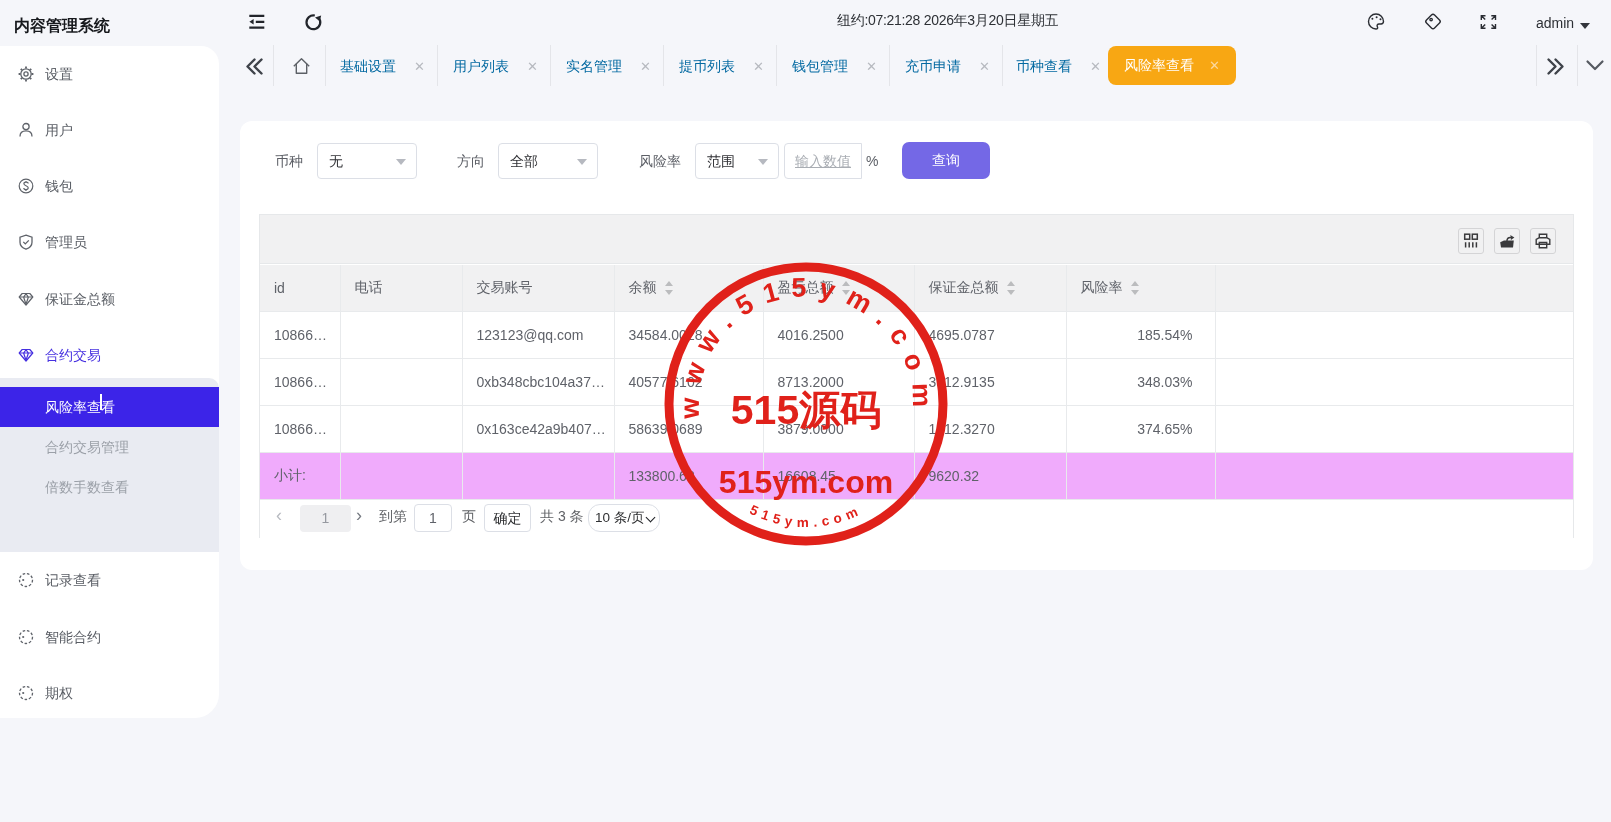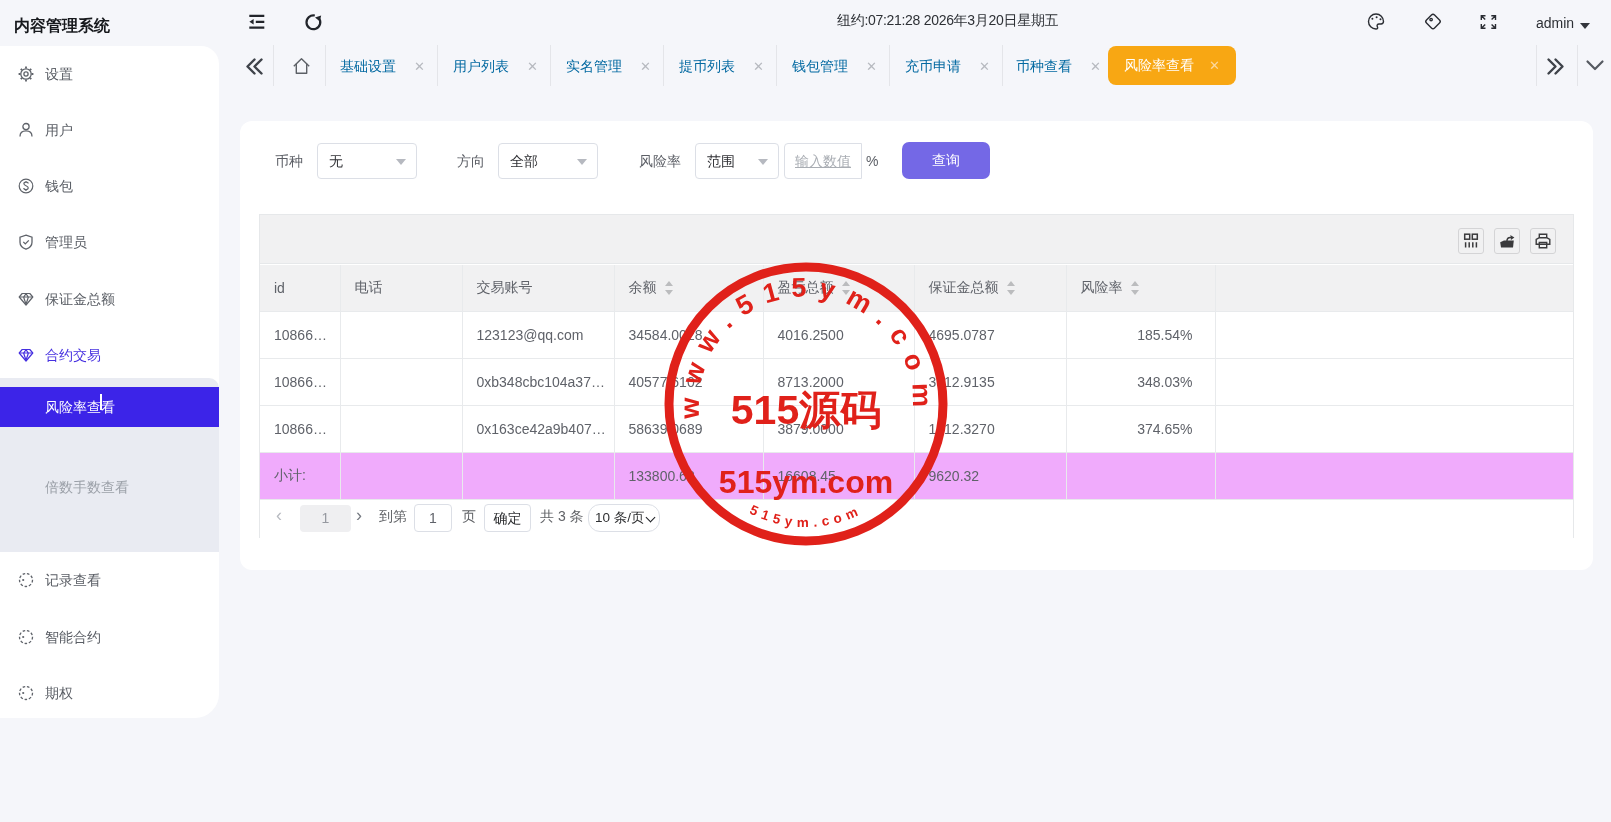--- a/index.html
+++ b/index.html
@@ -130,20 +130,21 @@
       <svg class="ic" viewBox="0 0 16 16">
         <g stroke="#4630e0" fill="none" stroke-width="1.2" stroke-linejoin="round">
           <path d="M4.2 2.5 H11.8 L14.8 6 L8 14 L1.2 6 Z"></path>
           <path d="M5.6 6 L8 13.2 L10.4 6 L8 2.8 Z M1.2 6 H14.8"></path>
         </g>
       </svg>
       <span class="txt">合约交易</span>
     </div>
   <div id="submenu">
     <div class="sitem active" style="top:9px"><span>风险率查看</span><span style="position:absolute;left:100px;top:7px;width:1.5px;height:16px;background:#fff;margin-left:0"></span></div>
+    <div class="sitem" style="top:49px"><span>合约交易管理</span></div>
     <div class="sitem" style="top:89px"><span>倍数手数查看</span></div>
   </div>
   <div class="mitem" style="top:514px">
       <svg class="ic" viewBox="0 0 16 16">
         <g stroke="#5f636a" fill="none" stroke-width="1.3">
           <circle cx="8" cy="8" r="6.5" stroke-dasharray="2.6 1.8"></circle>
           <circle cx="5.2" cy="8" r="1.1" fill="#5f636a" stroke="none"></circle>
         </g>
       </svg>
       <span class="txt">记录查看</span>

